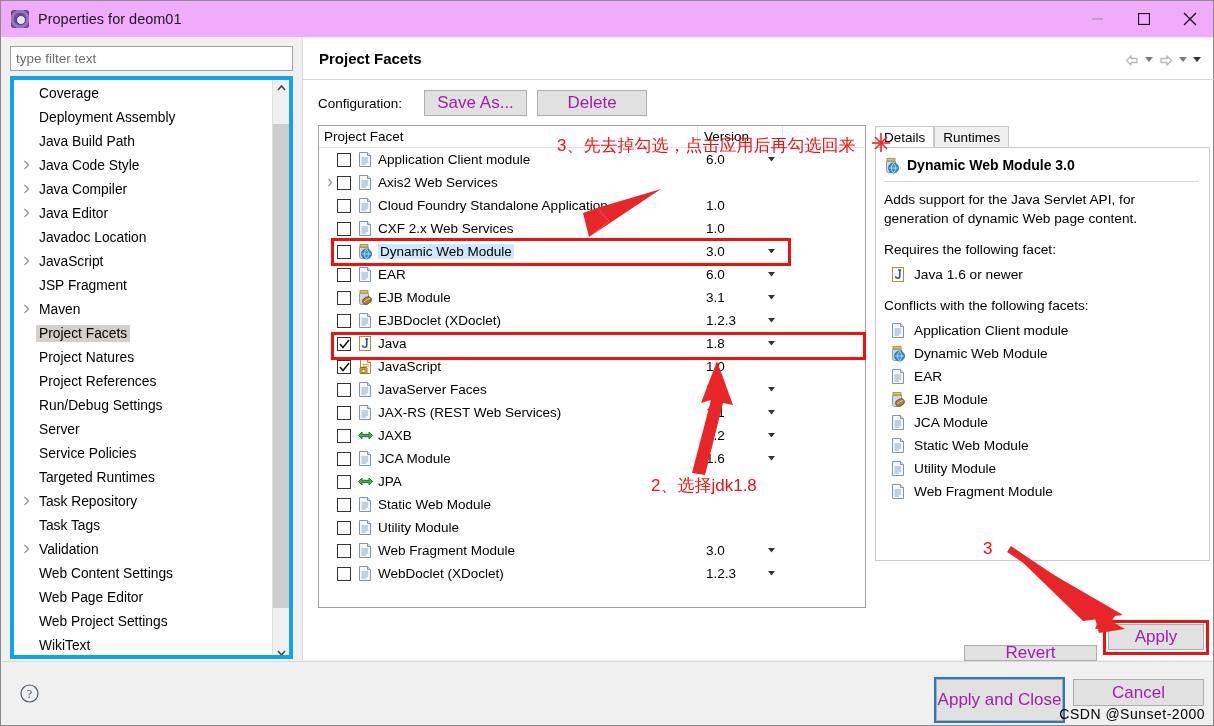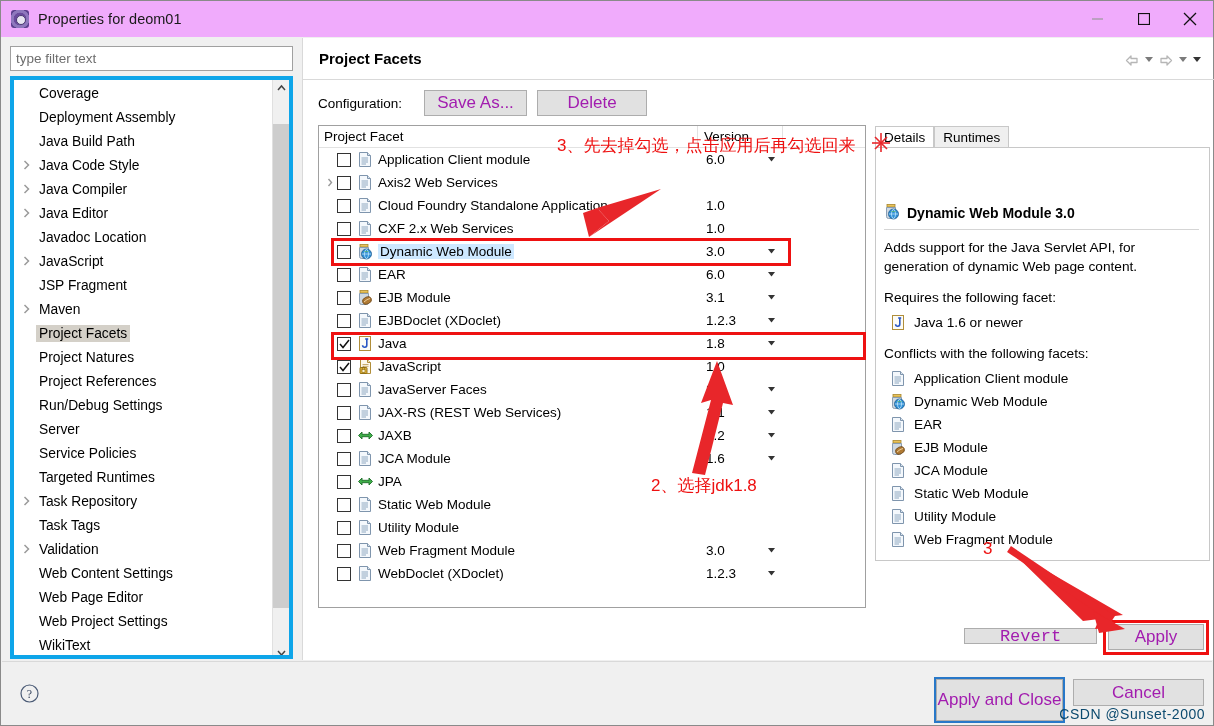--- a/index.html
+++ b/index.html
@@ -178,46 +178,46 @@
     background: #efefef; border: 1px solid #c8c8c8; border-bottom: none;
   }
   .dtab.active { background: #fff; border-bottom: 1px solid #fff; }
   #details-body {
     position: absolute; left: 874px; top: 146px; width: 335px; height: 414px;
     background: #fff; border: 1px solid #c8c8c8;
     padding: 8px 10px 0 8px;
     font-size: 13.7px; line-height: 19px;
     overflow: hidden;
   }
-  #details-title { display: flex; align-items: flex-start; font-weight: bold; font-size: 14px; margin-bottom: 6px; margin-top: 48px;}
+  #details-title { display: flex; align-items: center; font-weight: bold; font-size: 14px; margin-bottom: 6px;}
   #details-title .ficon { margin-right: 7px; }
   #details-hr { height: 1px; background: #d5d5d5; margin: 4px 0 8px 0; }
   .dpara { margin-bottom: 12px; }
   .dlistitem { display: flex; align-items: center; height: 23px; padding-left: 6px; }
   .dlistitem .ficon { margin-right: 8px; }
 
   
   #btnbar-upper {
     position: absolute; left: 0; top: 610px; width: 910px; height: 11px;
   }
-  #btn-revert { position: absolute; left: 963px; top: 627px; width: 133px; height: 16px; font-family: Liberation Mono, monospace; }
+  #btn-revert { position: absolute; left: 963px; top: 644px; width: 133px; height: 16px; }
   #btn-apply  { position: absolute; left: 1107px; top: 623px; width: 96px; height: 26px; }
 
   #footer {
     position: absolute; left: 1px; top: 660px; width: 1210px; height: 64px;
     background: #f0f0f0; border-top: 1px solid #d9d9d9;
   }
   #help-icon { position: absolute; left: 18px; top: 22px; width: 19px; height: 19px; }
   #btn-applyclose { position: absolute; left: 935px; top: 678px; width: 127px; height: 42px; }
   #btn-cancel { position: absolute; left: 1072px; top: 678px; width: 131px; height: 27px; }
   .focus-ring { outline: 2px solid #2878c8; outline-offset: 0px; }
 
   #watermark {
     position: absolute; right: 8px; bottom: 3px;
-    font-size: 14px; color: #0c4a6e; letter-spacing: 0.5px;
+    font-size: 14px; color: #000000; letter-spacing: 0.5px;
   }
 
   
   #overlay { position: absolute; left: 0; top: 0; width: 1214px; height: 538px; pointer-events: none; padding-left: 32px; }
   .ann-text {
     position: absolute; color: #ee1111; white-space: nowrap;
     font-family: "Liberation Sans", sans-serif;
   }
   .red-box { position: absolute; border: 3px solid #ee1111; }
 </style>

